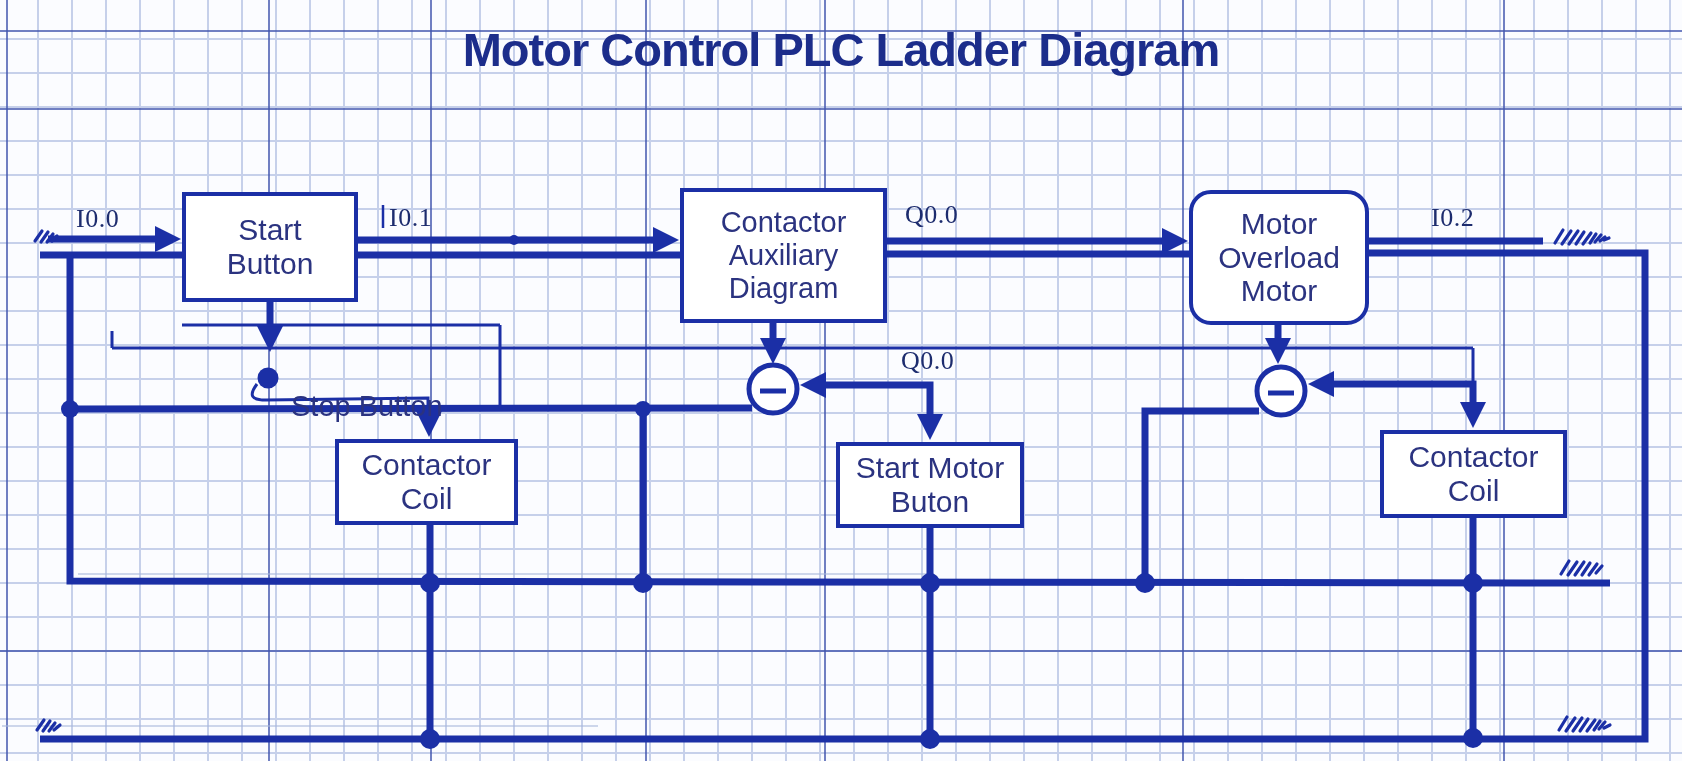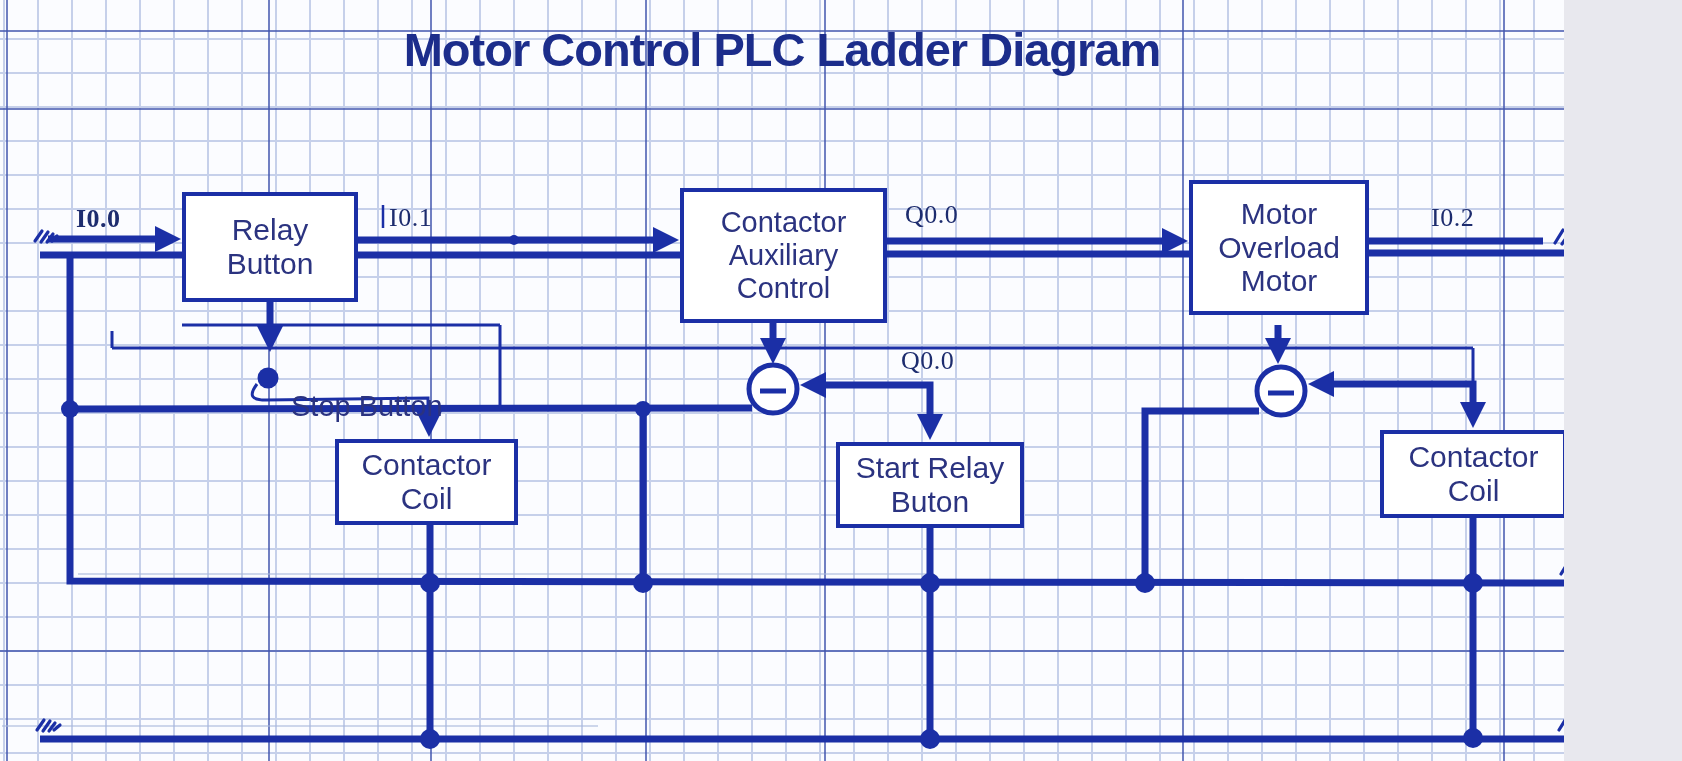--- a/index.html
+++ b/index.html
@@ -8,21 +8,21 @@
     --label-text:#1d2c6e;
     --title:#1c2d8b;
     --grid-minor:#c6d0ea;
     --grid-major:#4156ae;
     --faint:#a8b6da;
     --bg:#fbfcff;
   }
   html,body{margin:0;padding:0;}
   body{background:#e8e8ee;font-family:"Liberation Sans",sans-serif;}
   .page{
-    position:relative;width:1564px;height:761px;overflow:hidden;
+    position:relative;width:1682px;height:761px;overflow:hidden;
     background-color:var(--bg);
     background-image:
       repeating-linear-gradient(to right, transparent 0px, transparent 32.4px, var(--grid-minor) 32.4px, var(--grid-minor) 34px),
       repeating-linear-gradient(to bottom, transparent 0px, transparent 32.4px, var(--grid-minor) 32.4px, var(--grid-minor) 34px);
     background-position:5px 6px;
   }
   .grid-major-v{position:absolute;top:0;bottom:0;width:2px;background:var(--grid-major);opacity:.75;}
   .grid-major-h{position:absolute;left:0;right:0;height:2px;background:var(--grid-major);opacity:.75;}
   .title{
     position:absolute;left:0;right:0;top:22px;text-align:center;
@@ -164,51 +164,51 @@
         <path class="hatch" d="M1 11 L8 1 M7 12 L14 2 M13 12 L19 4 M18 11 L24 6"></path>
       </g>
     </g>
 
     <path class="s25" d="M383 205 V228"></path>
   </svg>
 
   <div class="title">Motor Control PLC Ladder Diagram</div>
 
   <div class="node" style="left:182px;top:192px;width:176px;height:110px;">
-    <span>Relay</span>
+    <span>Start</span>
     <span>Button</span>
   </div>
 
   <div class="node small" style="left:680px;top:188px;width:207px;height:135px;">
     <span>Contactor</span>
     <span>Auxiliary</span>
-    <span>Control</span>
-  </div>
-
-  <div class="node" style="left:1189px;top:180px;width:180px;height:135px;">
+    <span>Diagram</span>
+  </div>
+
+  <div class="node" style="left:1189px;top:190px;width:180px;height:135px;border-radius:22px;">
     <span>Motor</span>
     <span>Overload</span>
     <span>Motor</span>
   </div>
 
   <div class="node" style="left:335px;top:439px;width:183px;height:86px;">
     <span>Contactor</span>
     <span>Coil</span>
   </div>
 
   <div class="node" style="left:836px;top:442px;width:188px;height:86px;">
-    <span>Start Relay</span>
+    <span>Start Motor</span>
     <span>Buton</span>
   </div>
 
   <div class="node" style="left:1380px;top:430px;width:187px;height:88px;">
     <span>Contactor</span>
     <span>Coil</span>
   </div>
 
-  <div class="addr" style="left:76px;top:204px;font-weight:bold;">I0.0</div>
+  <div class="addr" style="left:76px;top:204px;">I0.0</div>
   <div class="addr" style="left:389px;top:203px;">I0.1</div>
   <div class="addr" style="left:905px;top:200px;">Q0.0</div>
   <div class="addr" style="left:1431px;top:203px;">I0.2</div>
   <div class="addr" style="left:901px;top:346px;">Q0.0</div>
   <div class="stoplabel" style="left:291px;top:348px;">Stop Button</div>
 
 </div>
 
 </body></html>

